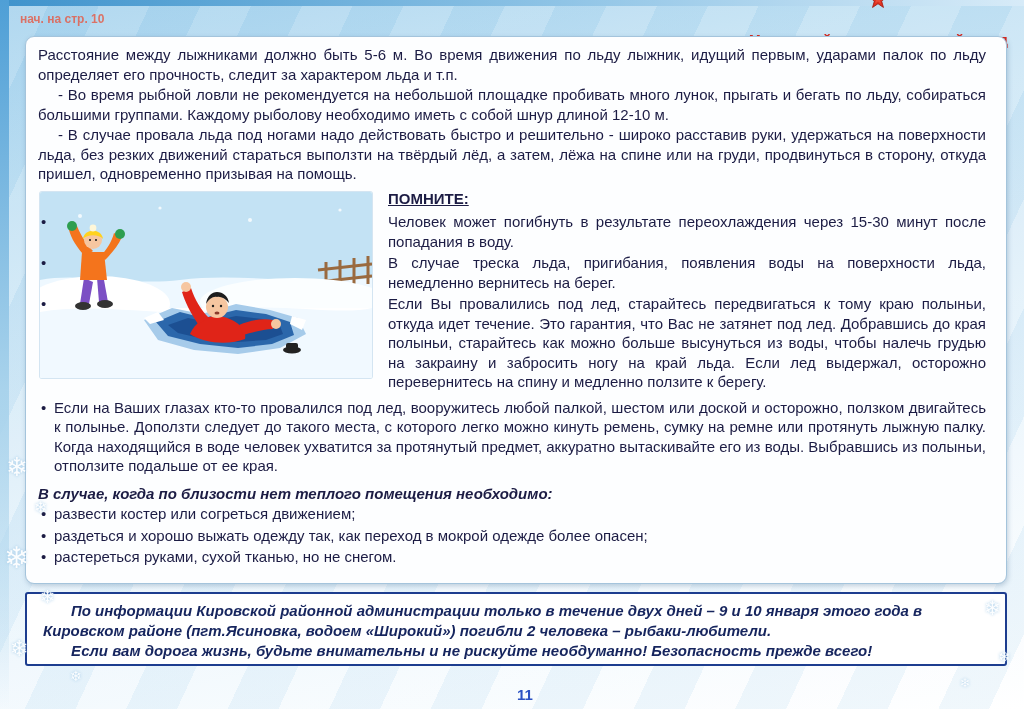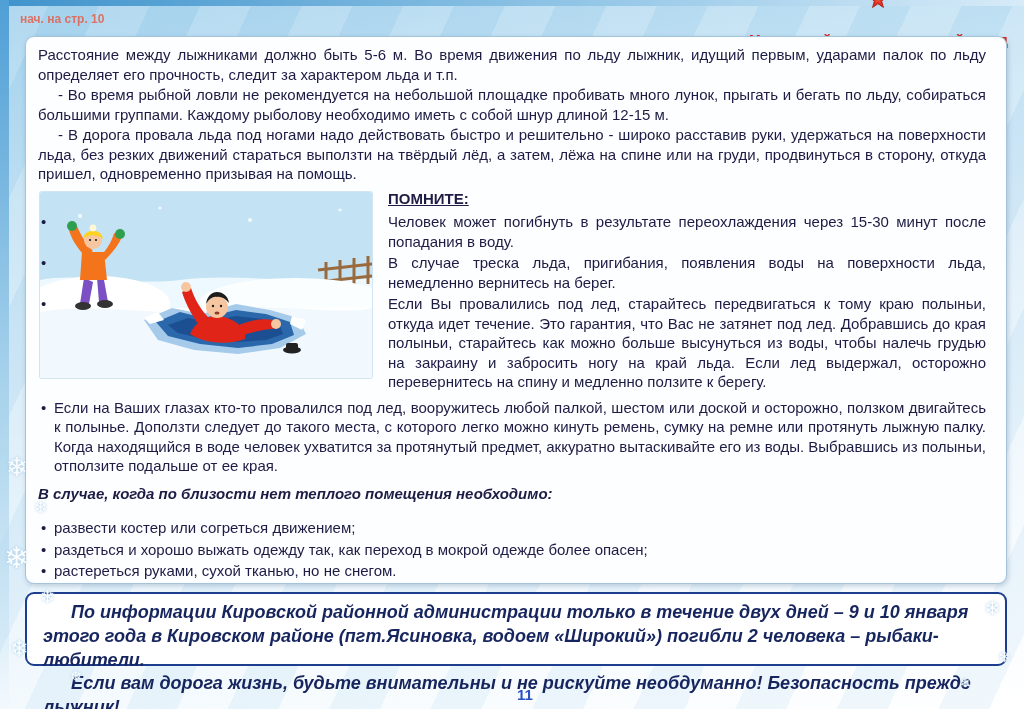--- a/index.html
+++ b/index.html
@@ -34,27 +34,27 @@
   .para.indent { text-indent:20px; }
 
   .media-row { margin-top:5px; }
   .illustration { float:left; width:332px; height:186px; margin:3px 16px 4px 2px;
     border-radius:2px; overflow:hidden; box-shadow:0 0 0 1px #d4e5f2; }
   .remember-title { font-weight:bold; margin:2px 0 4px 0;text-decoration:underline; }
   .bullet { position:relative; padding-left:16px; margin:0 0 2px 0; }
   .bullet::before { content:"\2022"; position:absolute; left:3px; top:0; }
   .after-media { clear:both; padding-top:4px; }
 
-  .shelter-title { font-weight:bold; font-style:italic; margin:8px 0 15px 0; text-align:left; }
+  .shelter-title { font-weight:bold; font-style:italic; margin:8px 0 1px 0; text-align:left; }
 
   .notice-box {
     position:absolute; left:25px; right:17px; top:592px; height:74px;
-    background:#ffffff; border:2px solid #1d3d8f; border-radius:9px;
+    background:#ffffff; border:2px solid #1d3d8f; border-radius:3px;
     padding:7px 16px; box-sizing:border-box;
-    font-weight:bold; font-style:italic; font-size:18px; line-height:1.32; color:#16255e;
+    font-weight:bold; font-style:italic; font-size:15px; line-height:1.32; color:#16255e;
   }
   .notice-box p { margin:0; text-indent:28px; text-align:left; }
 
   .page-number { position:absolute; bottom:6px; left:0; right:0; text-align:center;
     font-weight:bold; color:#2b52c4; font-size:15px;padding-left:26px; }
 
   .flake { position:absolute; color:rgba(255,255,255,0.95);
     text-shadow:0 0 3px rgba(150,195,230,0.9); pointer-events:none; }
 </style>
 </head>
@@ -70,22 +70,22 @@
       <svg width="20" height="20" viewBox="0 0 22 22" aria-hidden="true">
         <polygon points="11,1 13.5,7.6 20.6,7.8 15,12.2 17,19.2 11,15.1 5,19.2 7,12.2 1.4,7.8 8.5,7.6" fill="#e0301e" stroke="#9e1810" stroke-width="0.9"></polygon>
         <polygon points="11,5 12.3,8.6 16.1,8.7 13.1,11.1 14.2,14.9 11,12.7 7.8,14.9 8.9,11.1 5.9,8.7 9.7,8.6" fill="#f05540" opacity="0.7"></polygon>
       </svg>
       <span class="brand-name">Макеевский металлургический завод</span>
     </div>
   </div>
 
   <div class="content-box">
     <p class="para">Расстояние между лыжниками должно быть 5-6 м. Во время движения по льду лыжник, идущий первым, ударами палок по льду определяет его прочность, следит за характером льда и т.п.</p>
-    <p class="para indent">- Во время рыбной ловли не рекомендуется на небольшой площадке пробивать много лунок, прыгать и бегать по льду, собираться большими группами. Каждому рыболову необходимо иметь с собой шнур длиной 12-15 м.</p>
-    <p class="para indent">- В дорога провала льда под ногами надо действовать быстро и решительно - широко расставив руки, удержаться на поверхности льда, без резких движений стараться выползти на твёрдый лёд, а затем, лёжа на спине или на груди, продвинуться в сторону, откуда пришел, одновременно призывая на помощь.</p>
+    <p class="para indent">- Во время рыбной ловли не рекомендуется на небольшой площадке пробивать много лунок, прыгать и бегать по льду, собираться большими группами. Каждому рыболову необходимо иметь с собой шнур длиной 12-10 м.</p>
+    <p class="para indent">- В случае провала льда под ногами надо действовать быстро и решительно - широко расставив руки, удержаться на поверхности льда, без резких движений стараться выползти на твёрдый лёд, а затем, лёжа на спине или на груди, продвинуться в сторону, откуда пришел, одновременно призывая на помощь.</p>
 
     <div class="media-row">
       <div class="illustration">
         <svg viewBox="0 0 332 186" width="332" height="186" aria-hidden="true">
           <rect x="0" y="0" width="332" height="186" fill="#c3e2f4"></rect>
           <circle cx="40" cy="24" r="2" fill="#ffffff" opacity="0.8"></circle>
           <circle cx="120" cy="16" r="1.6" fill="#ffffff" opacity="0.8"></circle>
           <circle cx="210" cy="28" r="2" fill="#ffffff" opacity="0.8"></circle>
           <circle cx="300" cy="18" r="1.6" fill="#ffffff" opacity="0.8"></circle>
           <path d="M0,88 C40,80 90,94 140,88 C200,80 260,94 332,86 L332,186 L0,186 Z" fill="#eef8ff"></path>
@@ -151,21 +151,21 @@
     <div>
       <div class="shelter-title">В случае, когда по близости нет теплого помещения необходимо:</div>
       <div class="bullet">развести костер или согреться движением;</div>
       <div class="bullet">раздеться и хорошо выжать одежду так, как переход в мокрой одежде более опасен;</div>
       <div class="bullet">растереться руками, сухой тканью, но не снегом.</div>
     </div>
   </div>
 
   <div class="notice-box">
     <p>По информации Кировской районной администрации только в течение двух дней – 9 и 10 января этого года в Кировском районе (пгт.Ясиновка, водоем «Широкий») погибли 2 человека – рыбаки-любители.</p>
-    <p>Если вам дорога жизнь, будьте внимательны и не рискуйте необдуманно! Безопасность прежде лыжник!</p>
+    <p>Если вам дорога жизнь, будьте внимательны и не рискуйте необдуманно! Безопасность прежде всего!</p>
   </div>
 
   <div class="page-number">11</div>
 
   <span class="flake" style="left:6px;top:452px;font-size:26px;">❄</span>
   <span class="flake" style="left:34px;top:498px;font-size:16px;">❄</span>
   <span class="flake" style="left:4px;top:540px;font-size:30px;">❄</span>
   <span class="flake" style="left:40px;top:586px;font-size:18px;">❄</span>
   <span class="flake" style="left:10px;top:636px;font-size:22px;">❄</span>
   <span class="flake" style="left:70px;top:668px;font-size:14px;">❄</span>

